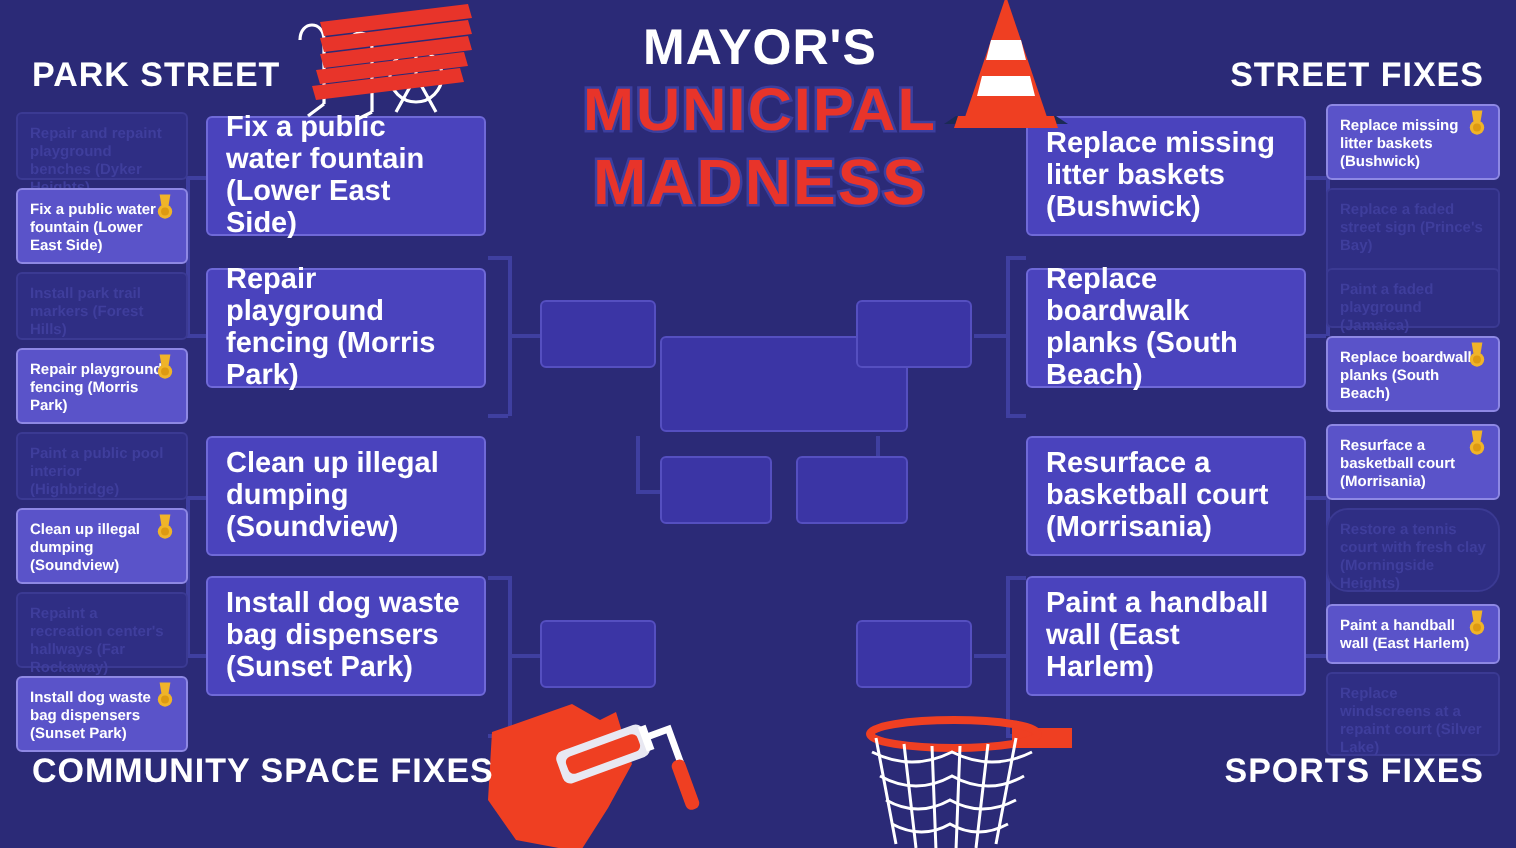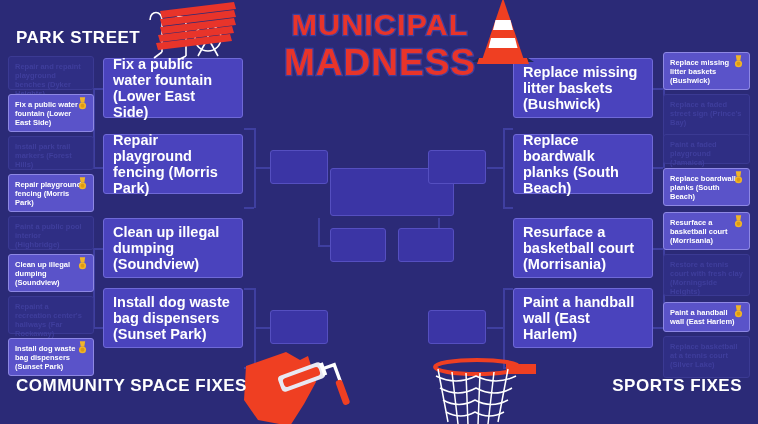--- a/index.html
+++ b/index.html
@@ -25,21 +25,21 @@
   #title-block{position:absolute;left:280px;top:6px;width:200px;text-align:center;z-index:45;}
   #title-mayors{
     color:#ffffff;font-weight:bold;font-size:25px;letter-spacing:.5px;
     line-height:1;margin:6px 0 2px 0;
   }
   .title-word{
     color:#e8342a;font-weight:bold;letter-spacing:1px;line-height:1;
     -webkit-text-stroke:2.5px #3d3f9e;paint-order:stroke fill;
   }
   #title-municipal{font-size:30px;margin:4px 0 0 0;transform:scaleX(1.02);}
-  #title-madness{font-size:37px;margin:4px 0 0 0;}
+  #title-madness{font-size:32px;margin:4px 0 0 0;}
 
   
   .bline{position:absolute;background:#3f3fa0;z-index:5;}
   .vline{width:2px;}
   .hline{height:2px;}
 
   
   .box{position:absolute;box-sizing:border-box;z-index:20;}
 
   
@@ -113,24 +113,26 @@
   <div class="bline vline" style="left:503px;top:288px;height:80px;"></div>
   <div class="bline hline" style="left:503px;top:288px;width:10px;"></div>
   <div class="bline hline" style="left:503px;top:367px;width:10px;"></div>
   <div class="bline hline" style="left:487px;top:167px;width:16px;"></div>
   <div class="bline hline" style="left:487px;top:327px;width:16px;"></div>
 
   <div class="bline vline" style="left:438px;top:218px;height:28px;"></div>
   <div class="bline hline" style="left:416px;top:245px;width:22px;"></div>
 
   <div class="corner-label" id="lbl-park">PARK STREET</div>
+  <div class="corner-label" id="lbl-street">STREET FIXES</div>
   <div class="corner-label" id="lbl-sports">SPORTS FIXES</div>
   <div class="corner-label" id="lbl-community">COMMUNITY SPACE FIXES</div>
 
   <div id="title-block">
+    <div id="title-mayors">MAYOR'S</div>
     <div class="title-word" id="title-municipal">MUNICIPAL</div>
     <div class="title-word" id="title-madness">MADNESS</div>
   </div>
 
   <div class="box r1 faded" style="left:8px;top:56px;width:86px;height:34px;">Repair and repaint playground benches (Dyker Heights)</div>
 
   <div class="box r1 win" style="left:8px;top:94px;width:86px;height:38px;">
     <svg class="medal" viewBox="0 0 10 14">
         <path d="M2 0h6l-1 6H3z" fill="#f0b429"></path>
         <circle cx="5" cy="9.5" r="4" fill="#f0b429"></circle>
@@ -215,32 +217,32 @@
 
   <div class="box r1 win" style="left:663px;top:212px;width:87px;height:38px;">
     <svg class="medal" viewBox="0 0 10 14">
         <path d="M2 0h6l-1 6H3z" fill="#f0b429"></path>
         <circle cx="5" cy="9.5" r="4" fill="#f0b429"></circle>
         <circle cx="5" cy="9.5" r="2.2" fill="#dd9a12"></circle>
       </svg>
     <span>Resurface a basketball court (Morrisania)</span>
   </div>
 
-  <div class="box r1 faded" style="left:663px;top:254px;width:87px;height:42px;">Restore a tennis court with fresh clay (Morningside Heights)</div>
+  <div class="box r1 faded" style="left:663px;top:254px;width:87px;height:42px;border-radius:11px;">Restore a tennis court with fresh clay (Morningside Heights)</div>
 
   <div class="box r1 win" style="left:663px;top:302px;width:87px;height:30px;">
     <svg class="medal" viewBox="0 0 10 14">
         <path d="M2 0h6l-1 6H3z" fill="#f0b429"></path>
         <circle cx="5" cy="9.5" r="4" fill="#f0b429"></circle>
         <circle cx="5" cy="9.5" r="2.2" fill="#dd9a12"></circle>
       </svg>
     <span>Paint a handball wall (East Harlem)</span>
   </div>
 
-  <div class="box r1 faded" style="left:663px;top:336px;width:87px;height:42px;">Replace basketball at a tennis court (Silver Lake)</div>
+  <div class="box r1 faded" style="left:663px;top:336px;width:87px;height:42px;">Replace windscreens at a repaint court (Silver Lake)</div>
 
   <svg class="art" id="art-bench" width="112" height="62" viewBox="0 0 112 62">
     <g stroke="#ffffff" stroke-width="1.6" fill="none">
       <path d="M12 22 C12 12, 24 12, 24 22 L24 54"></path>
       <path d="M36 26 C36 16, 48 16, 48 26 L48 58"></path>
       <ellipse cx="70" cy="40" rx="13" ry="13"></ellipse>
       <path d="M70 40 L60 58 M70 40 L80 58 M70 27 L70 40"></path>
       <path d="M24 54 L16 60 M48 58 L40 62"></path>
     </g>
     <g fill="#e8342a">

